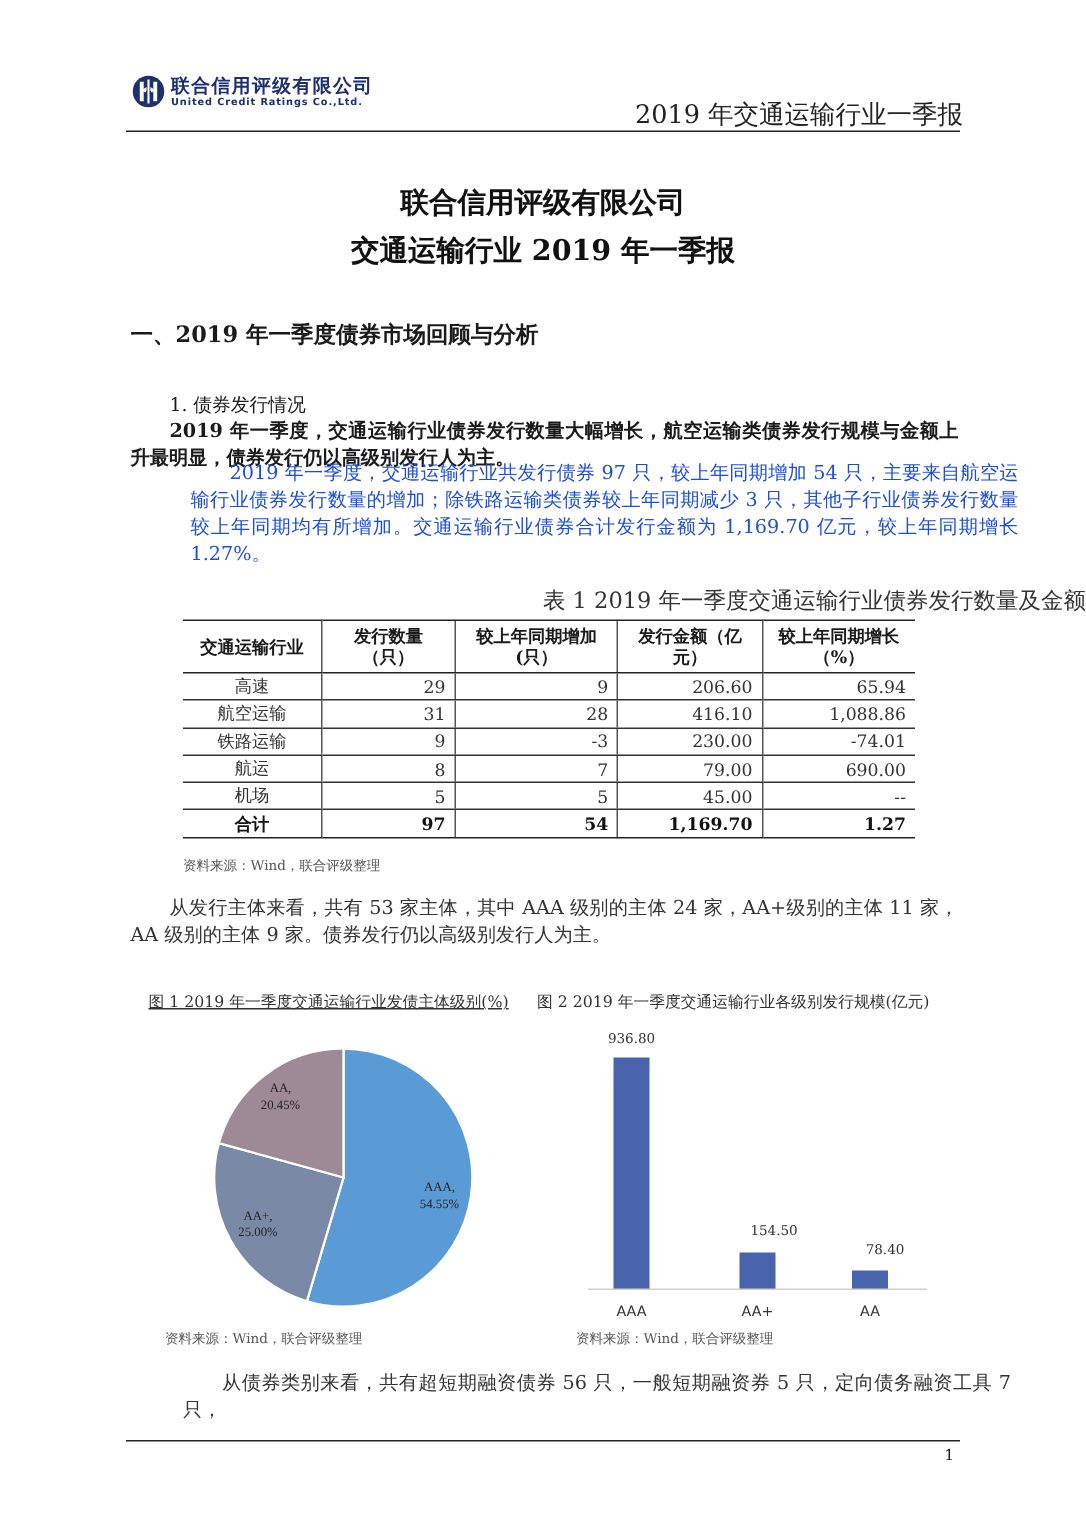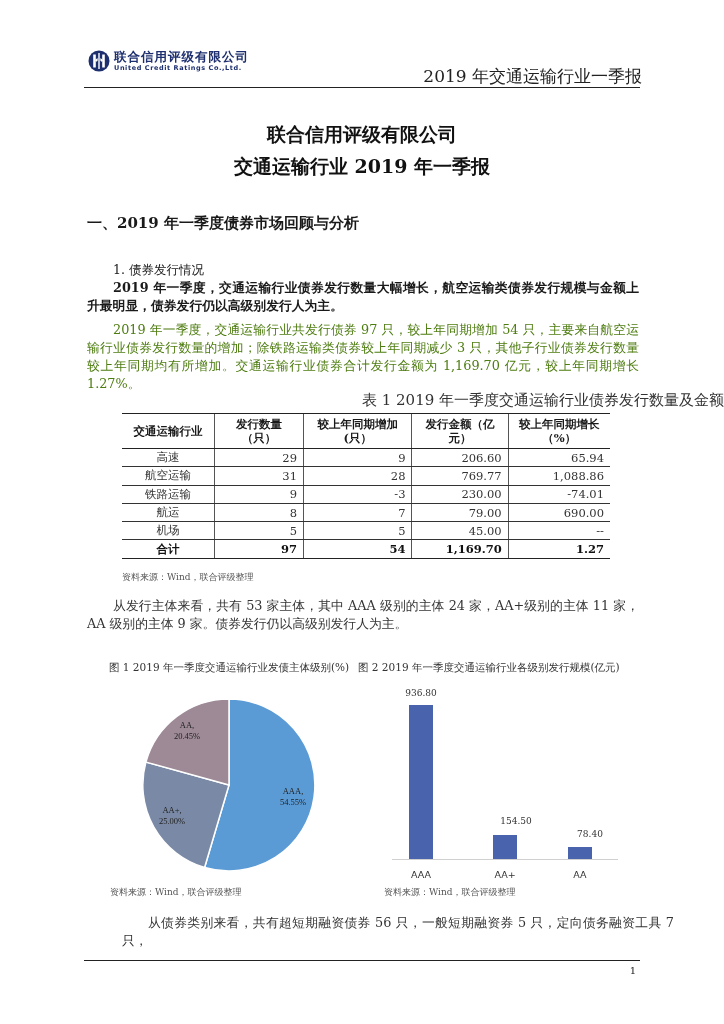--- a/index.html
+++ b/index.html
@@ -22,41 +22,41 @@
   .title1, .title2 { left: 0; right: 0; text-align: center; font-weight: bold; color: #111; }
   .title1 { top: 122px; font-size: 19px; }
   .title2 { top: 154px; font-size: 19px; }
 
   .section-heading { left: 87px; top: 214px; font-size: 15px; font-weight: bold; }
 
   .para { left: 87px; width: 552px; font-size: 12.8px; line-height: 18px; text-align: justify; }
   .para.indent { text-indent: 26px; }
   .sub-heading { left: 113px; top: 262px; font-size: 12.5px; }
   .bold-para { top: 279px; font-weight: bold; }
-  .body-para1 { top: 321px; color: #4d7c0f; }
+  .body-para1 { top: 307px; color: #1d4ed8; margin-left: 40px; }
   .body-para2 { top: 597px; color: #333; }
   .body-para3 { top: 914px; color: #333; margin-left: 35px; }
 
   
   .table-caption { left: 0; right: 0; top: 391px; text-align: right; font-size: 15px; color: #333; }
   table.data { position: absolute; left: 122px; top: 413px; width: 488px; border-collapse: collapse;
                font-size: 11.5px; }
   table.data th { font-weight: bold; font-size: 11.5px; padding: 0 4px; height: 34px;
                   border-top: 1.6px solid #222; border-bottom: 1px solid #222; line-height: 14px; }
   table.data td { height: 17.3px; padding: 0 6px; border-bottom: 1px solid #333; color: #333; }
   table.data th + th, table.data td + td { border-left: 1px solid #555; }
   table.data td.num { text-align: right; }
   table.data td.name { text-align: center; }
   table.data tr.total td { font-weight: bold; border-bottom: 1.6px solid #222; color: #111; }
   table.data tr.first td { border-bottom: 1.5px solid #222; }
   .table-source { left: 122px; top: 571px; font-size: 9px; color: #555; }
 
   
   .fig-caption { top: 661px; font-size: 10.5px; color: #333; }
-  .fig1-caption { left: 109px; }
+  .fig1-caption { left: 99px; text-decoration: underline; }
   .fig2-caption { left: 358px; }
   .fig-source { top: 886px; font-size: 9px; color: #555; }
   .fig1-source { left: 110px; }
   .fig2-source { left: 384px; }
 
   .pie-svg { left: 130px; top: 690px; }
   .bar-area { left: 380px; top: 685px; width: 240px; height: 200px; }
   .bar { position: absolute; bottom: 25px; width: 24px; background: #4a63ad; }
   .bar-label { position: absolute; font-size: 9px; color: #333; text-align: center; width: 60px; }
   .bar-axis { position: absolute; left: 12px; width: 226px; bottom: 25px; border-top: 1px solid #d0d0d0; }
@@ -111,21 +111,21 @@
       <td class="name">高速</td>
       <td class="num">29</td>
       <td class="num">9</td>
       <td class="num">206.60</td>
       <td class="num">65.94</td>
     </tr>
     <tr>
       <td class="name">航空运输</td>
       <td class="num">31</td>
       <td class="num">28</td>
-      <td class="num">769.77</td>
+      <td class="num">416.10</td>
       <td class="num">1,088.86</td>
     </tr>
     <tr>
       <td class="name">铁路运输</td>
       <td class="num">9</td>
       <td class="num">-3</td>
       <td class="num">230.00</td>
       <td class="num">-74.01</td>
     </tr>
     <tr>

